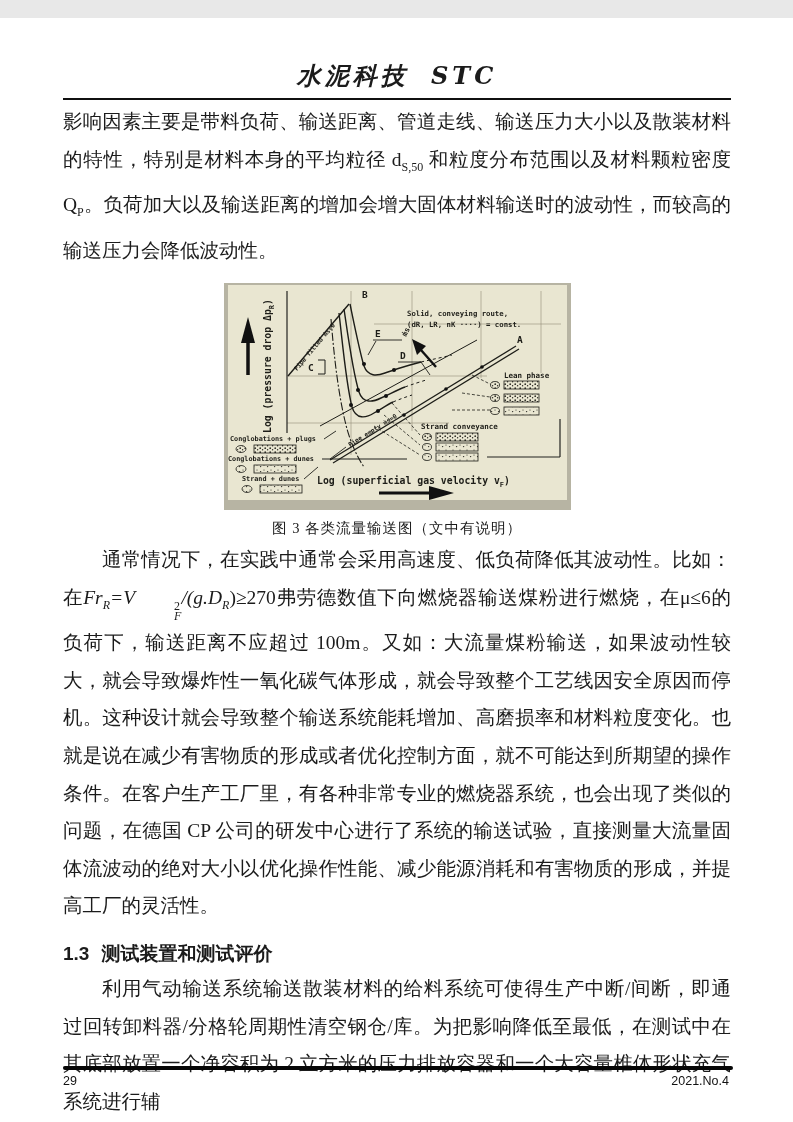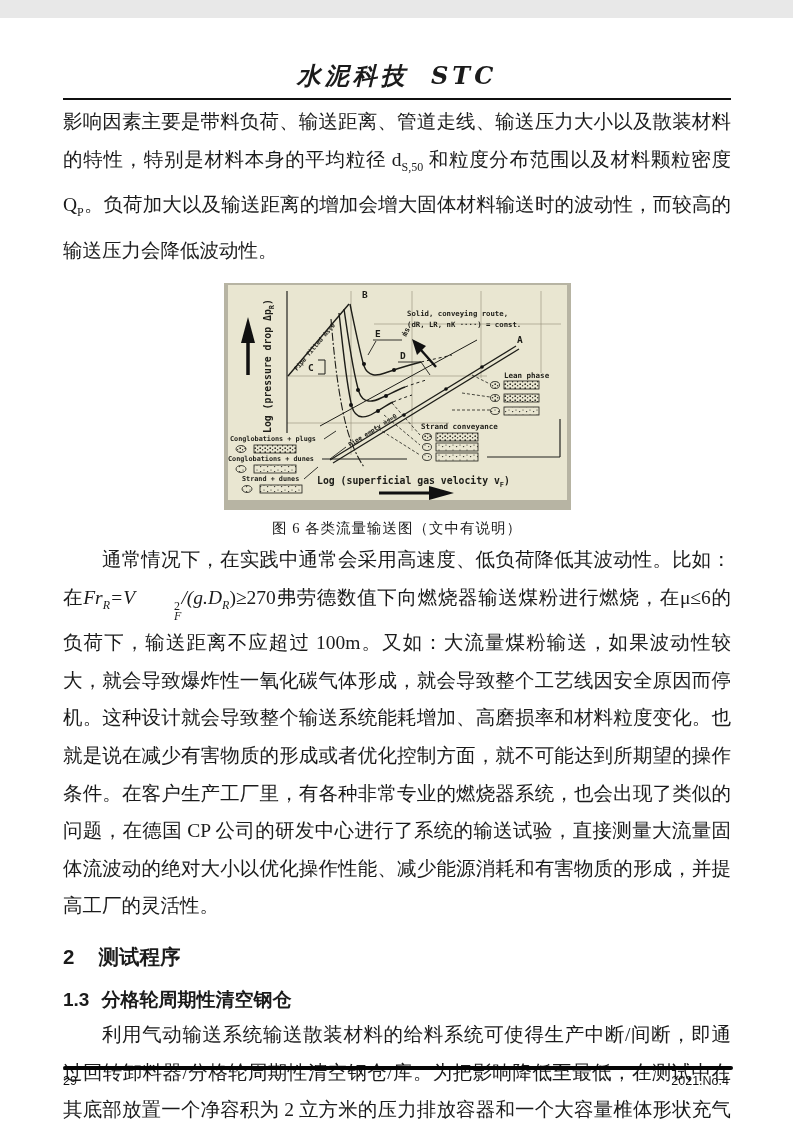--- a/index.html
+++ b/index.html
@@ -184,32 +184,31 @@
           <line x1="106" y1="176" x2="122" y2="164"></line>
           <line x1="80" y1="196" x2="94" y2="184"></line>
         </g>
 
         <text x="93" y="201" font-size="9.8" font-weight="bold"><tspan>Log (superficial gas velocity v</tspan><tspan dy="2.5" font-size="7">F</tspan><tspan dy="-2.5">)</tspan></text>
         <g>
           <line x1="155" y1="210" x2="205" y2="210" stroke="#111" stroke-width="3"></line>
           <polygon points="205,203 205,217 230,210" fill="#111"></polygon>
         </g>
       </svg>
-      <div class="fig-caption">图 6 各类流量输送图（文中有说明）</div>
+      <div class="fig-caption">图 3 各类流量输送图（文中有说明）</div>
     </div>
 
     <p class="body indent"><span>通常情况下，在实践中通常会采用高速度、低负荷降低其波动性。比如：在</span><span class="formula"><span>Fr</span><sub>R</sub><span>=V</span><span class="vstack">
             <span class="up">2</span>
             <span>F</span>
           </span><span>/(g.D</span><sub>R</sub><span class="up">)≥270</span></span><span>弗劳德数值下向燃烧器输送煤粉进行燃烧，在μ≤6的负荷下，输送距离不应超过 100m。又如：大流量煤粉输送，如果波动性较大，就会导致爆炸性一氧化碳气体形成，就会导致整个工艺线因安全原因而停机。这种设计就会导致整个输送系统能耗增加、高磨损率和材料粒度变化。也就是说在减少有害物质的形成或者优化控制方面，就不可能达到所期望的操作条件。在客户生产工厂里，有各种非常专业的燃烧器系统，也会出现了类似的问题，在德国 CP 公司的研发中心进行了系统的输送试验，直接测量大流量固体流波动的绝对大小以优化操作性能、减少能源消耗和有害物质的形成，并提高工厂的灵活性。</span></p>
 
 
-    <h2 class="sec lvl1"><span>2</span><span class="hgap1"></span><span>测试程序</span></h2>
-
-    <h2 class="sec lvl2"><span>1.3</span><span class="hgap2"></span><span>分格轮周期性清空钢仓</span></h2>
+
+    <h2 class="sec lvl2"><span>1.3</span><span class="hgap2"></span><span>测试装置和测试评价</span></h2>
 
     <p class="body indent">利用气动输送系统输送散装材料的给料系统可使得生产中断/间断，即通过回转卸料器/分格轮周期性清空钢仓/库。为把影响降低至最低，在测试中在其底部放置一个净容积为 2 立方米的压力排放容器和一个大容量椎体形状充气系统进行辅</p>
   </div>
 
   <div class="footer-rule"></div>
   <div class="footer-row">
     <span class="footer-page">29</span>
     <span class="footer-issue">2021.No.4</span>
   </div>
 </div>

